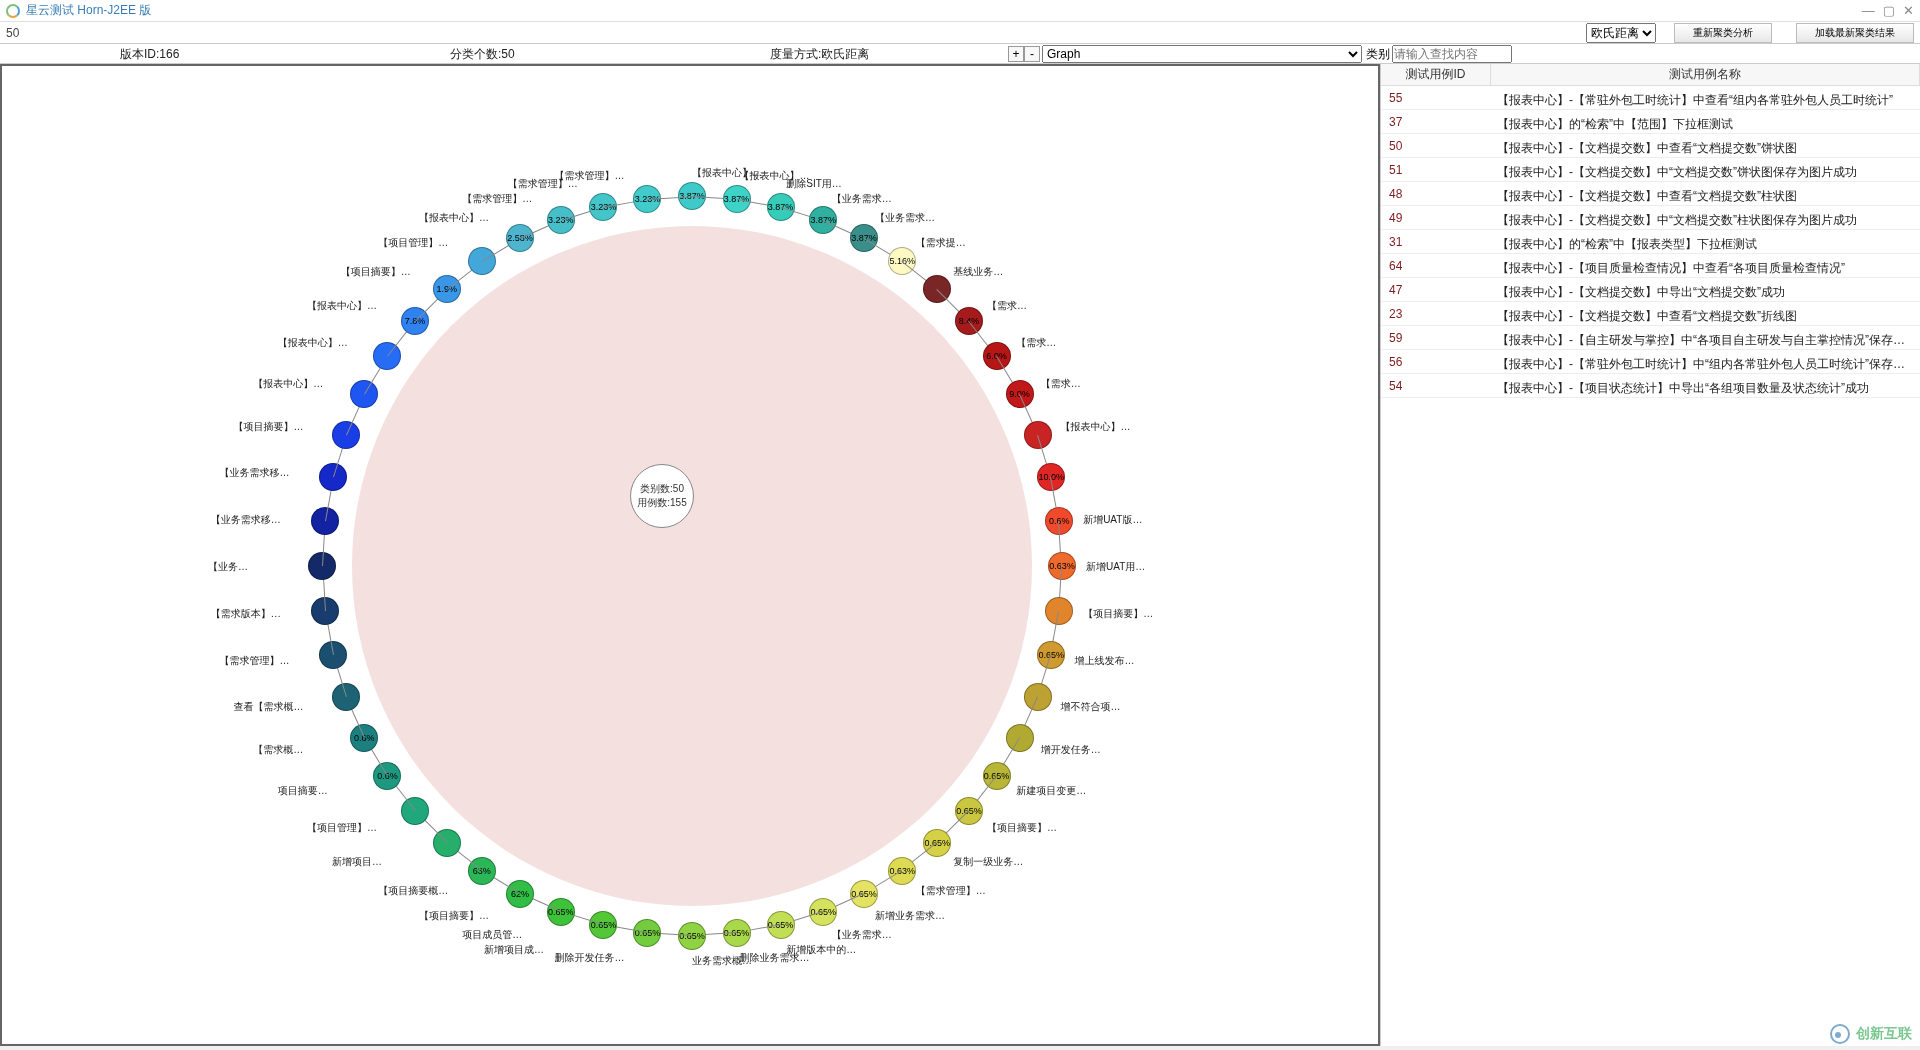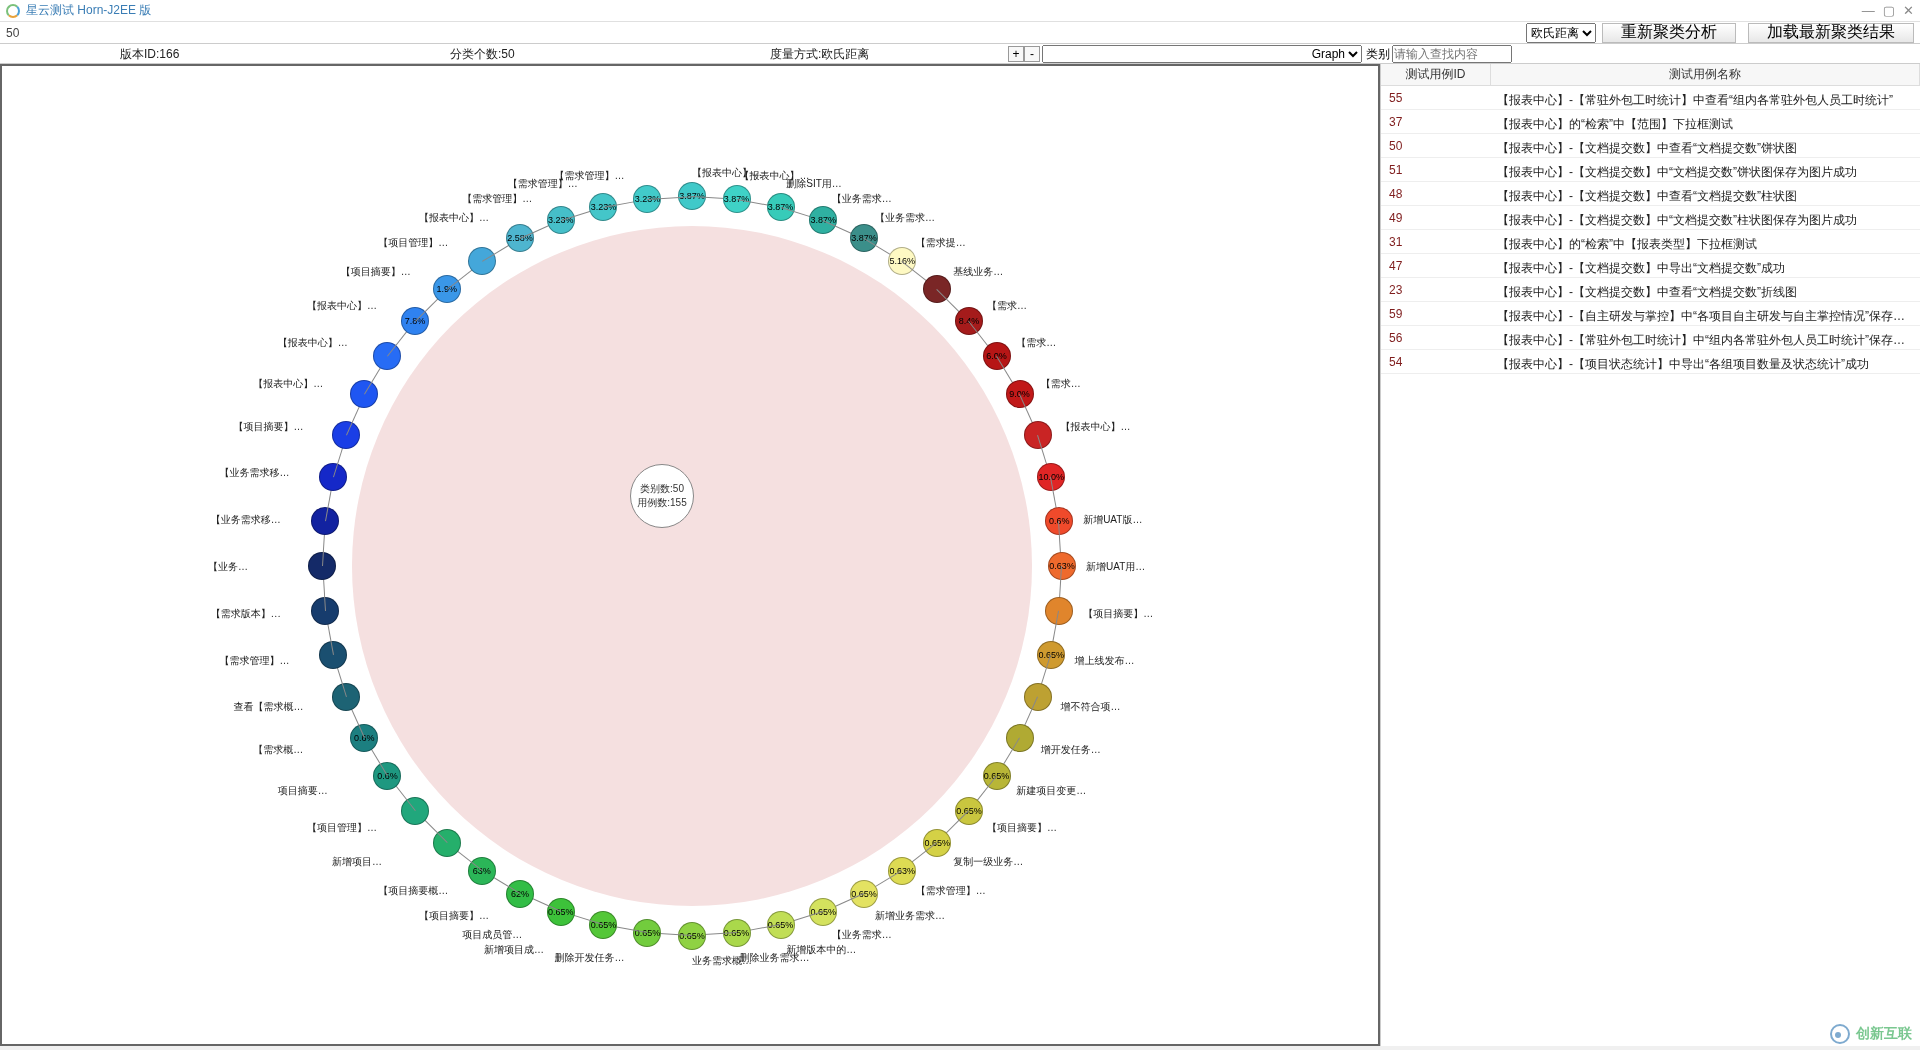--- a/index.html
+++ b/index.html
@@ -5,26 +5,26 @@
 * { box-sizing: border-box; margin: 0; padding: 0; }
 html, body { width: 1920px; height: 1050px; font-family: "Microsoft YaHei", Arial, sans-serif; font-size: 12px; background: #f0f0f0; overflow: hidden; }
 .titlebar { height: 22px; background: #fff; border-bottom: 1px solid #e0e0e0; display: flex; align-items: center; padding: 0 6px; color: #3a7db5; }
 .titlebar .logo { width: 14px; height: 14px; border-radius: 50%; border: 2px solid #7bc17b; border-right-color: #4aa0d8; border-bottom-color: #e8a23a; margin-right: 6px; }
 .titlebar .spacer { flex: 1; }
 .titlebar .wctl { color: #888; margin-left: 8px; font-size: 13px; cursor: default; }
 .topbar { height: 22px; background: #fff; border-bottom: 1px solid #ccc; display: flex; align-items: center; }
 .topbar .pageno { width: 40px; padding-left: 6px; color: #444; }
 .topbar .tspacer { flex: 1; }
 .topbar select { height: 20px; font-size: 12px; }
-.topbar .btn { height: 20px; border: 1px solid #bbb; background: linear-gradient(#fff,#e7e7e7); padding: 0 18px; margin-left: 6px; margin-right: 6px; font-size: 16px; display: inline-flex; align-items: center; }
+.topbar .btn { height: 20px; border: 1px solid #bbb; background: linear-gradient(#fff,#e7e7e7); padding: 0 18px; margin-left: 18px; margin-right: 6px; font-size: 10px; display: inline-flex; align-items: center; }
 .infobar { position: relative; height: 20px; background: #fff; border-bottom: 1px solid #ccc; }
 .infobar .cell { position: absolute; top: 2px; font-size: 12px; color: #222; }
 .infobar .ctl { position: absolute; top: 0; display: flex; align-items: center; height: 20px; }
 .infobar .ctl .sq { border: 1px solid #999; background: #f8f8f8; width: 16px; height: 16px; display:flex; align-items:center; justify-content:center; font-size: 12px; }
-.infobar .ctl select { height: 18px; width: 320px; font-size: 12px; margin-left: 2px; text-align: right; }
+.infobar .ctl select { height: 18px; width: 320px; font-size: 12px; margin-left: 2px; }
 .infobar .ctl .lbl { margin-left: 4px; }
 .infobar .ctl input { height: 18px; width: 120px; font-size: 12px; margin-left: 2px; }
 .main { display: flex; height: calc(1050px - 22px - 22px - 20px - 4px); }
 .canvas { width: 1380px; height: 100%; background: #fff; border: 2px solid #666; position: relative; overflow: hidden; }
 .pinkpad { position: absolute; border-radius: 50%; background: #f5e0e0; }
 .centerbub { position: absolute; border: 1px solid #888; border-radius: 50%; background: #fff; display:flex; flex-direction:column; align-items:center; justify-content:center; font-size:10px; color:#333; }
 .node { position: absolute; border-radius: 50%; border: 1px solid rgba(0,0,0,.3); display:flex; align-items:center; justify-content:center; font-size:9px; color:#000; }
 .nlabel { position: absolute; font-size: 10px; color: #222; white-space: nowrap; }
 .sidebar { flex: 1; background: #fff; border-left: 1px solid #ccc; display:flex; flex-direction: column; }
 .sidehead { display:flex; background: #f7f7f7; border-bottom: 1px solid #ddd; height: 22px; }
@@ -269,20 +269,24 @@
         </div>
         <div class="siderow">
           <div class="c1">49</div>
           <div class="c2">【报表中心】-【文档提交数】中“文档提交数”柱状图保存为图片成功</div>
         </div>
         <div class="siderow">
           <div class="c1">31</div>
           <div class="c2">【报表中心】的“检索”中【报表类型】下拉框测试</div>
         </div>
         <div class="siderow">
+          <div class="c1">64</div>
+          <div class="c2">【报表中心】-【项目质量检查情况】中查看“各项目质量检查情况”</div>
+        </div>
+        <div class="siderow">
           <div class="c1">47</div>
           <div class="c2">【报表中心】-【文档提交数】中导出“文档提交数”成功</div>
         </div>
         <div class="siderow">
           <div class="c1">23</div>
           <div class="c2">【报表中心】-【文档提交数】中查看“文档提交数”折线图</div>
         </div>
         <div class="siderow">
           <div class="c1">59</div>
           <div class="c2">【报表中心】-【自主研发与掌控】中“各项目自主研发与自主掌控情况”保存…</div>

